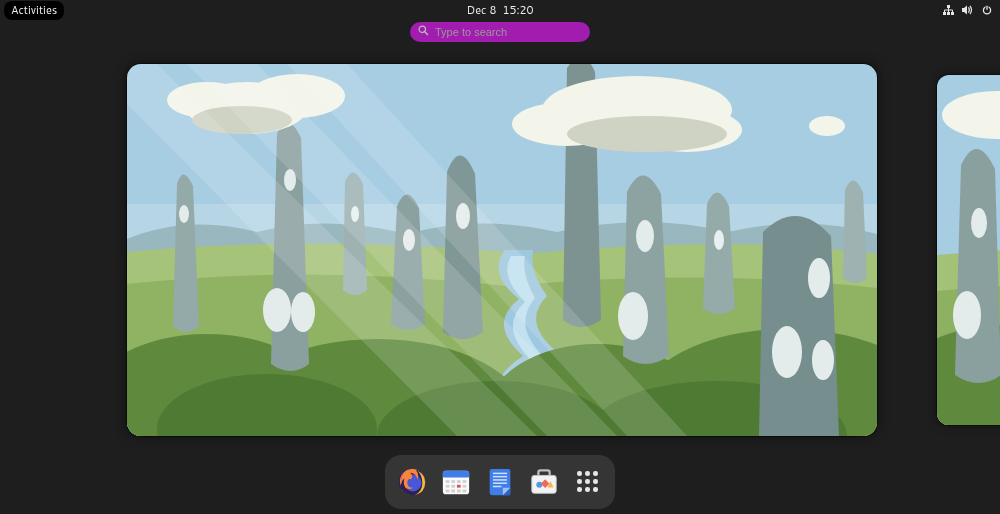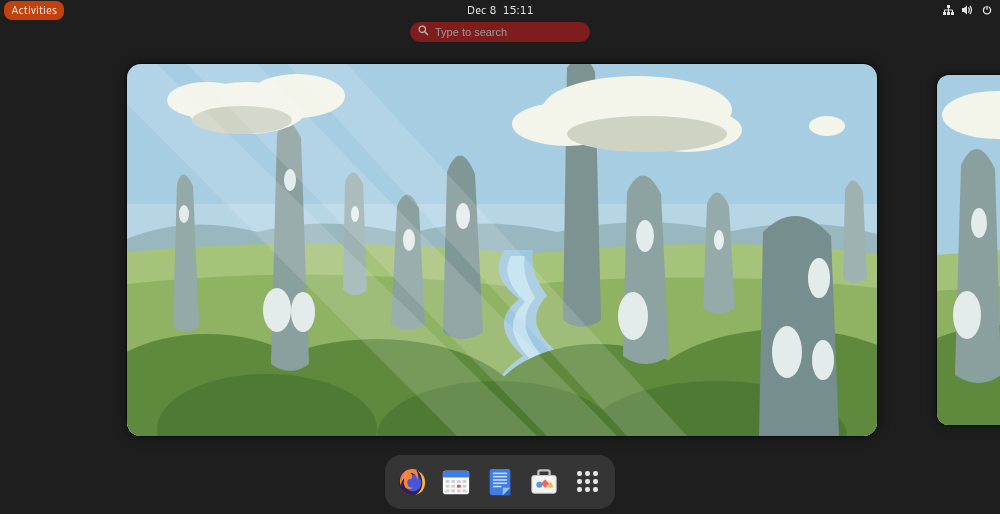--- a/index.html
+++ b/index.html
@@ -18,21 +18,21 @@
   .topbar {
     position: absolute;
     top: 0; left: 0; right: 0;
     height: 20px;
     display: flex;
     align-items: center;
     justify-content: space-between;
     padding: 0 4px;
   }
   .activities {
-    background: #c2410c;
+    background: #000000;
     padding: 1px 7px 2px;
     border-radius: 8px;
     font-size: 11px;
     cursor: pointer;
   }
   .clock {
     position: absolute;
     left: 50%;
     transform: translateX(-50%);
     font-size: 11px;
@@ -46,21 +46,21 @@
   .status-area svg { display: block; }
 
   
   .search-wrap {
     position: absolute;
     top: 22px;
     left: 50%;
     transform: translateX(-50%);
     width: 180px;
     height: 20px;
-    background: #7f1d1d;
+    background: #a21caf;
     border-radius: 10px;
     display: flex;
     align-items: center;
     padding: 0 8px;
     gap: 6px;
   }
   .search-wrap input {
     background: transparent;
     border: none;
     outline: none;
@@ -138,21 +138,21 @@
 </style>
 </head>
 <body>
 
 <div class="topbar">
   <div class="activities">
     <span>Activities</span>
   </div>
 
   <div class="clock">
-    <span>Dec 8</span>&nbsp;&nbsp;<span>15:11</span>
+    <span>Dec 8</span>&nbsp;&nbsp;<span>15:20</span>
   </div>
 
   <div class="status-area">
     <span>
       <svg width="11" height="10" viewBox="0 0 11 10">
           <g fill="#e6e6e6">
             <rect x="4" y="0" width="3" height="3"></rect>
             <rect x="0" y="7" width="3" height="3"></rect>
             <rect x="4" y="7" width="3" height="3"></rect>
             <rect x="8" y="7" width="3" height="3"></rect>

